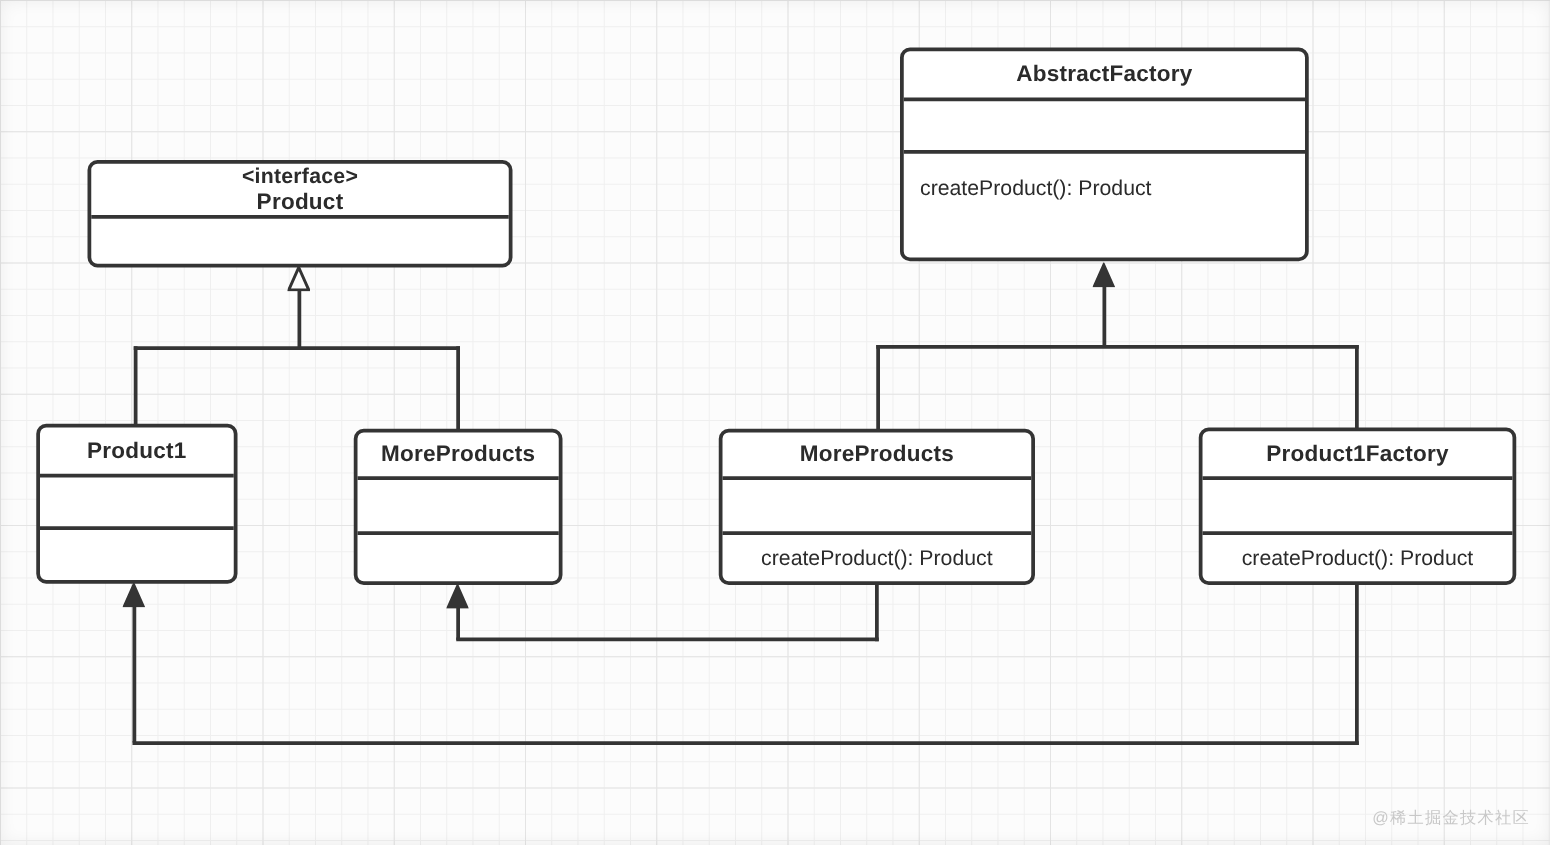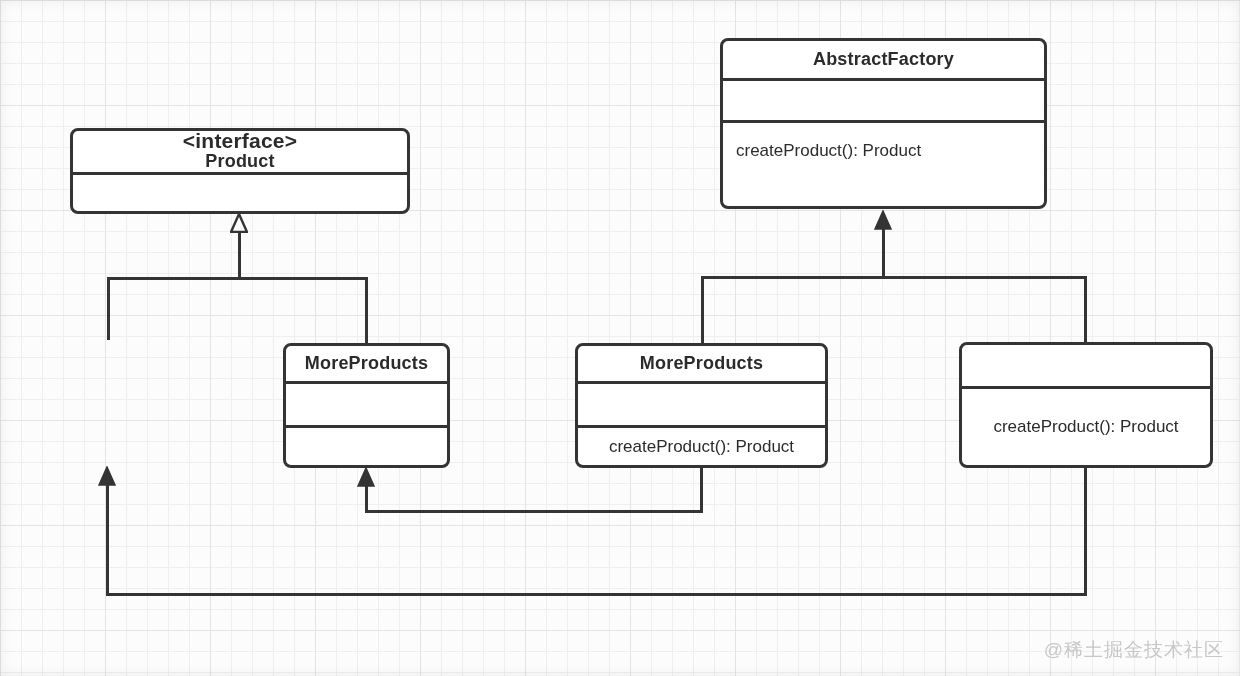--- a/index.html
+++ b/index.html
@@ -35,21 +35,21 @@
     display: flex;
     flex-direction: column;
     align-items: center;
     justify-content: center;
     font-weight: bold;
     font-size: 18px;
     letter-spacing: 0.2px;
     box-sizing: border-box;
     flex: 0 0 auto;
   }
-  .uml-title .stereotype { font-size: 21px; line-height: 20px; }
+  .uml-title .stereotype { font-size: 17px; line-height: 20px; }
   .uml-title .cname     { font-size: 18px; line-height: 21px; }
   .uml-row {
     border-bottom: 3px solid #343434;
     box-sizing: border-box;
     flex: 0 0 auto;
   }
   .uml-last { flex: 1 1 auto; border-bottom: none; border-radius: 16px; }
   .methods-left {
     padding: 12px 10px 0 13px;
     font-size: 17px;
@@ -59,21 +59,21 @@
   .methods-center {
     display: flex;
     align-items: center;
     justify-content: center;
     font-size: 17px;
   }
   .watermark {
     position: absolute;
     right: 16px;
     bottom: 13px;
-    font-size: 19px;
+    font-size: 13px;
     color: #c8c8c8;
     letter-spacing: 1px;
   }
 </style>
 </head>
 <body>
 
 <div class="canvas">
 
   <svg class="arrowhead" style="left:230px; top:213px;" width="18" height="20">
@@ -117,40 +117,50 @@
   </div>
 
   <div class="uml-box" style="left:70px; top:128px; width:340px; height:86px;">
     <div class="uml-title" style="height:44px;">
       <span class="stereotype">&lt;interface&gt;</span>
       <span class="cname">Product</span>
     </div>
     <div class="uml-last"></div>
   </div>
 
+  <div class="uml-box" style="left:29px; top:339px; width:161px; height:128px;">
+    <div class="uml-title" style="height:40px;">
+      <span class="cname">Product1</span>
+    </div>
+    <div class="uml-row" style="height:42px;"></div>
+    <div class="uml-last"></div>
+  </div>
 
   <div class="uml-box" style="left:283px; top:343px; width:167px; height:125px;">
     <div class="uml-title" style="height:38px;">
       <span class="cname">MoreProducts</span>
     </div>
     <div class="uml-row" style="height:44px;"></div>
     <div class="uml-last"></div>
   </div>
 
   <div class="uml-box" style="left:575px; top:343px; width:253px; height:125px;">
     <div class="uml-title" style="height:38px;">
       <span class="cname">MoreProducts</span>
     </div>
     <div class="uml-row" style="height:44px;"></div>
     <div class="uml-last methods-center">
       <span>createProduct(): Product</span>
     </div>
   </div>
 
   <div class="uml-box" style="left:959px; top:342px; width:254px; height:126px;">
+    <div class="uml-title" style="height:39px;">
+      <span class="cname">Product1Factory</span>
+    </div>
     <div class="uml-row" style="height:44px;"></div>
     <div class="uml-last methods-center">
       <span>createProduct(): Product</span>
     </div>
   </div>
 
   <div class="watermark">@稀土掘金技术社区</div>
 
 </div>
 

